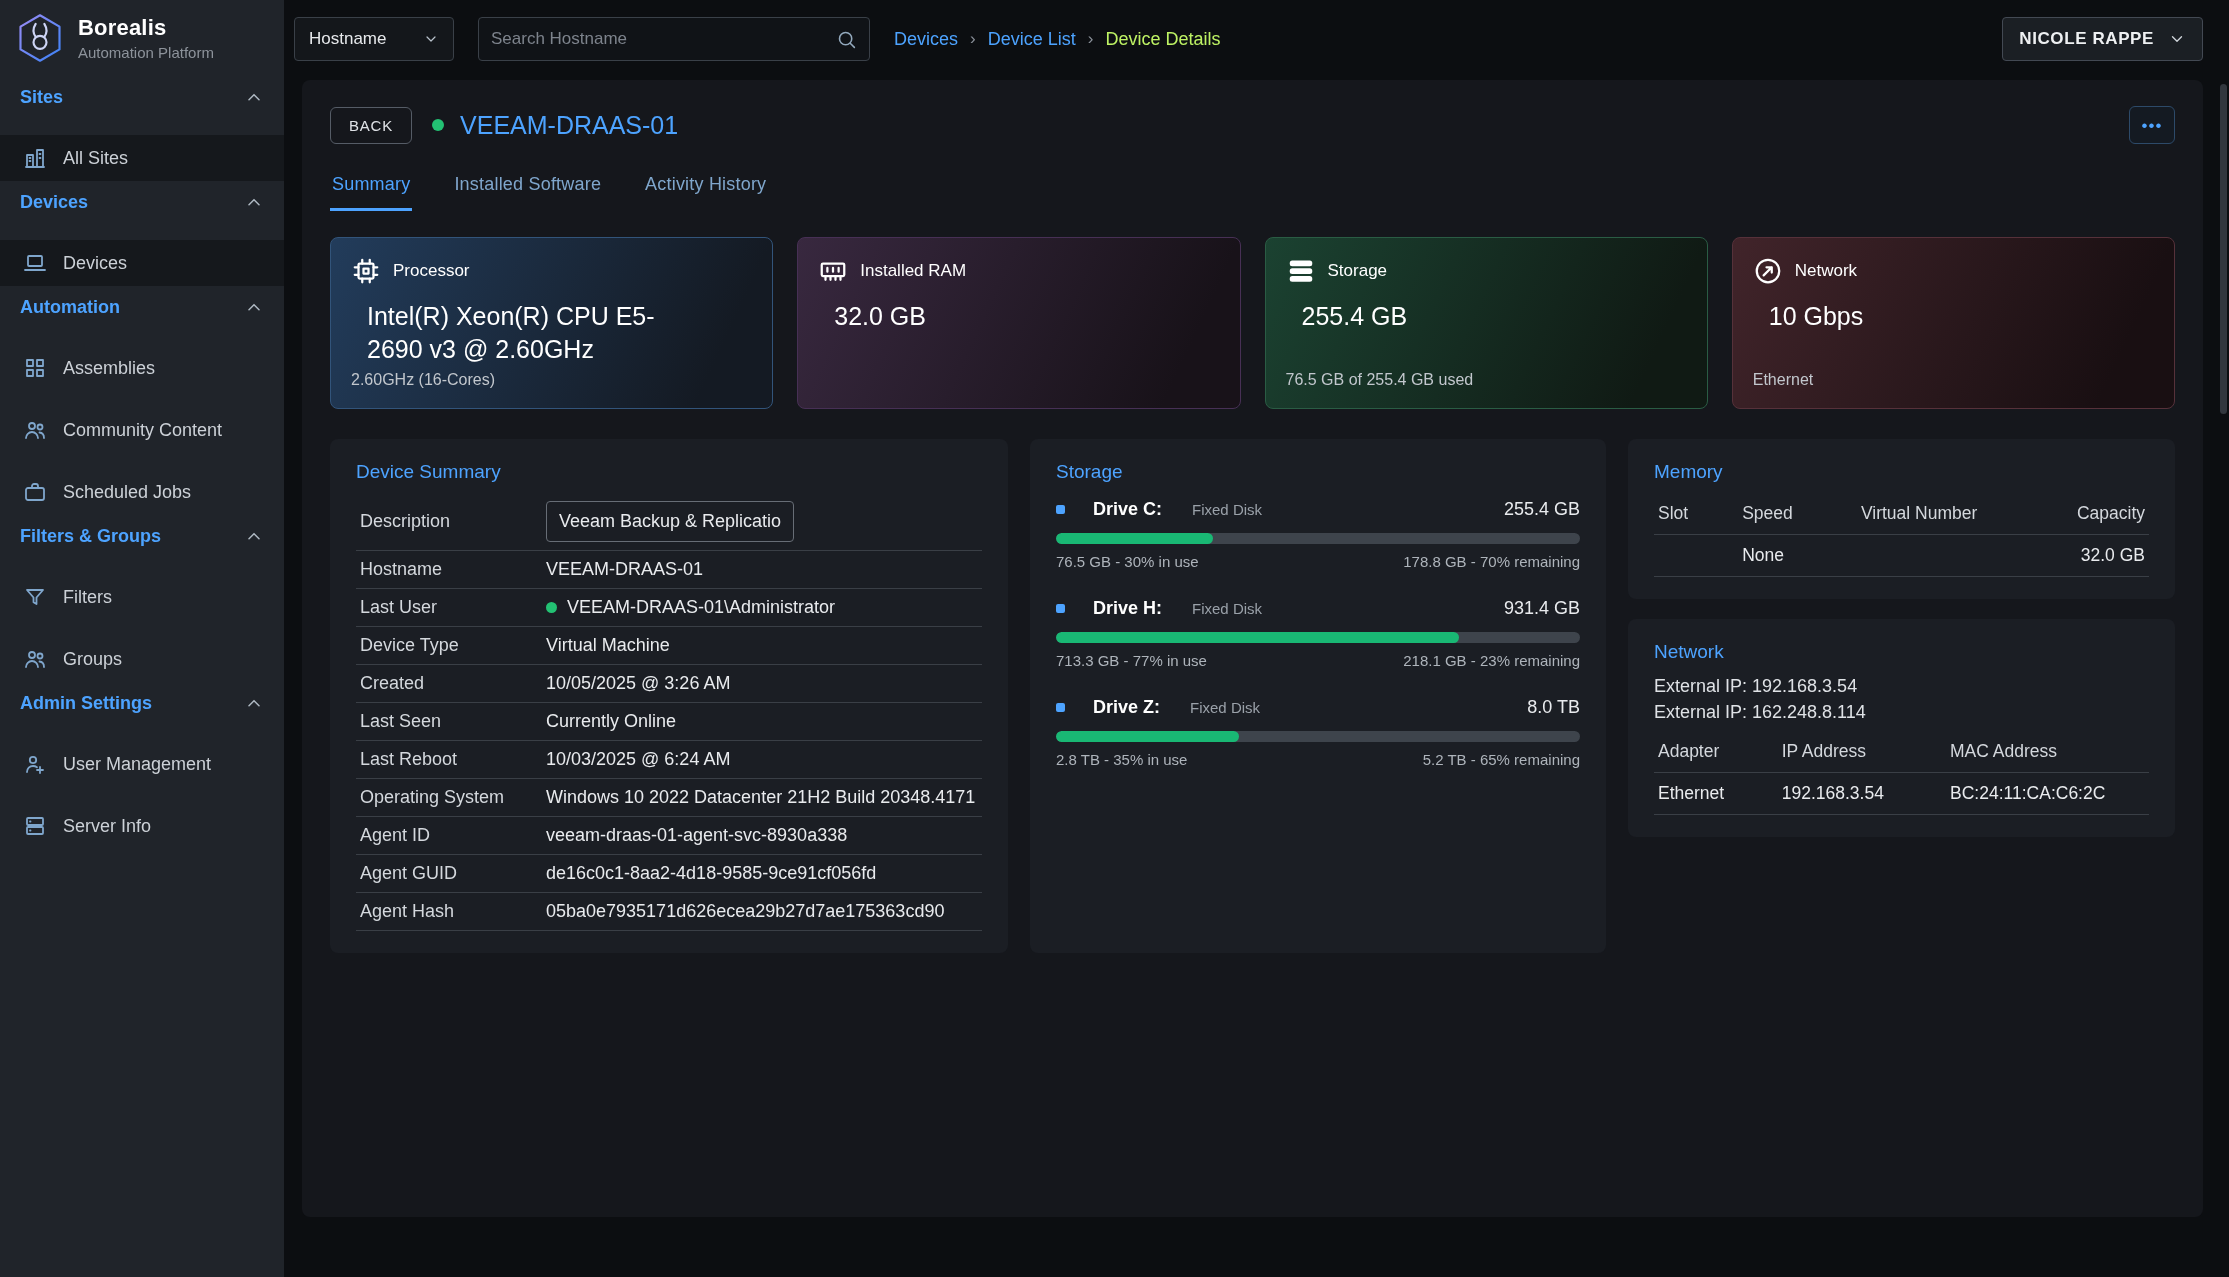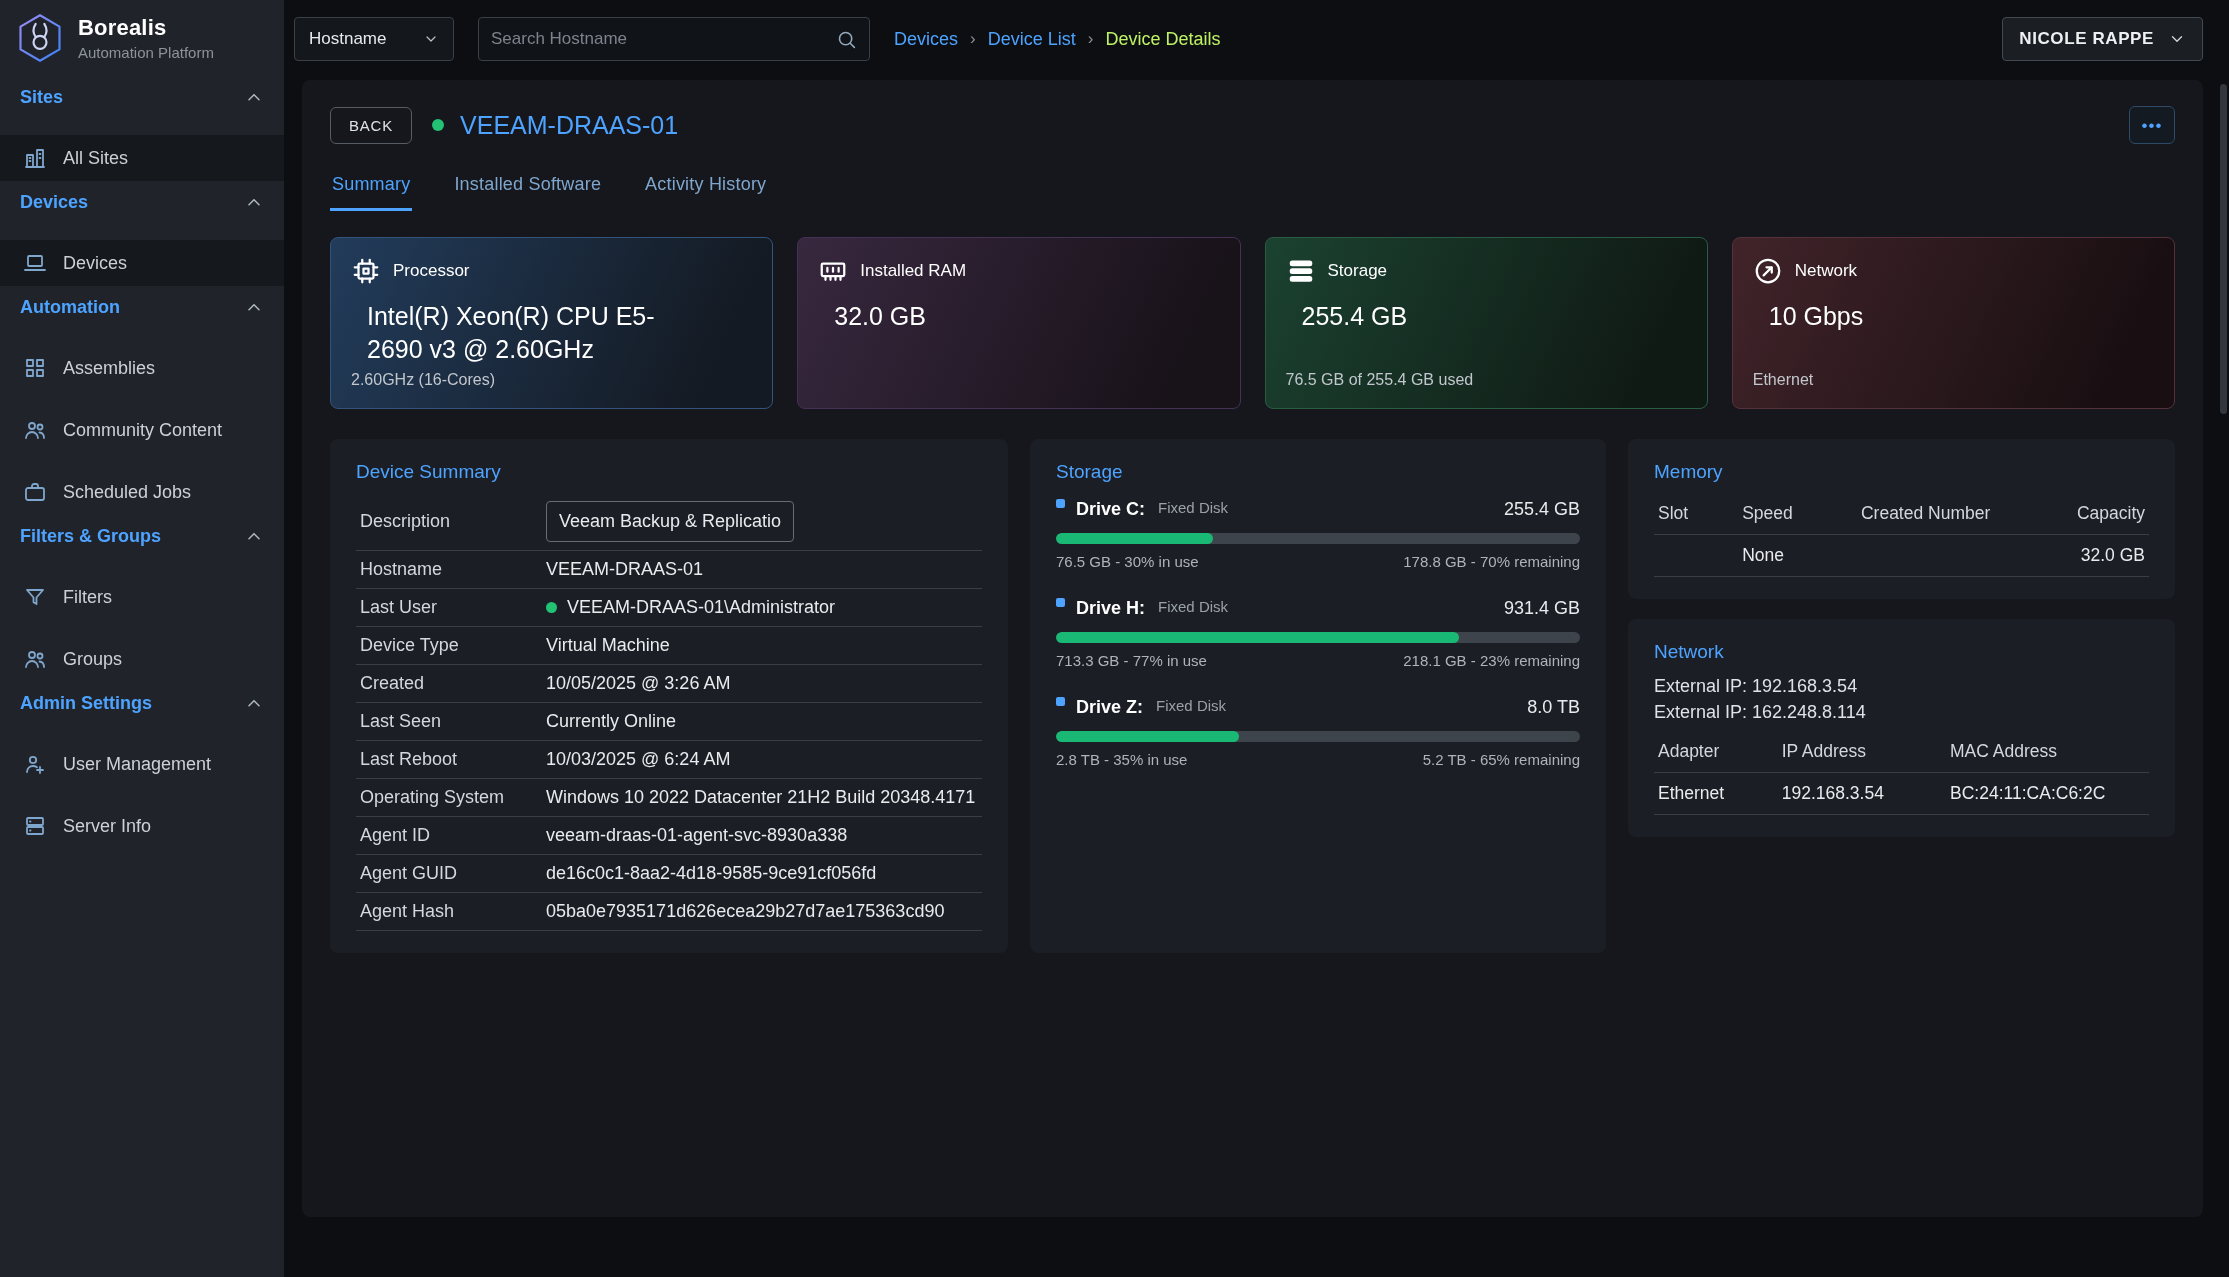--- a/index.html
+++ b/index.html
@@ -83,21 +83,21 @@
   .srow { display:flex; align-items:center; border-bottom:1px solid #3a3f46;
     padding:8px 0 8px 4px; min-height:37px; font-size:18px; }
   .srow.desc { min-height:56px; }
   .slabel { width:186px; min-width:186px; color:#d4d8dd; }
   .svalue { color:#e9ebee; display:flex; align-items:center; gap:10px; }
   .desc-input { width:248px; background:transparent; border:1px solid #676d76; border-radius:4px;
     color:#e9ebee; font-size:18px; padding:9px 12px; font-family:inherit; outline:none; }
   .value-dot { width:11px; height:11px; border-radius:50%; background:#23c173; }
 
   .drive { margin-top:16px; margin-bottom:28px; }
-  .drive-head { display:flex; align-items:flex-start; gap:11px; }
+  .drive-head { display:flex; align-items:center; gap:28px; }
   .drive-bullet { width:9px; height:9px; border-radius:2px; background:#4da3ff; }
   .drive-name { font-weight:bold; font-size:18px; color:#ffffff; }
   .drive-type { font-size:15px; color:#9aa1a9; margin-left:2px; }
   .drive-size { margin-left:auto; font-size:18px; color:#e9ebee; }
   .drive-bar { height:11px; border-radius:6px; background:#3e444c; margin-top:13px; overflow:hidden; }
   .drive-fill { height:100%; border-radius:6px; }
   .drive-foot { display:flex; justify-content:space-between; margin-top:9px;
     font-size:15px; color:#aeb4bb; }
 
   table.mini { width:100%; border-collapse:collapse; margin-top:6px; }
@@ -505,21 +505,21 @@
         </div>
 
         <div class="right-col">
           <div class="card">
             <h2>Memory</h2>
             <table class="mini" id="memory-table">
                 <thead>
                   <tr>
                     <th style="width:17%">Slot</th>
                     <th style="width:24%">Speed</th>
-                    <th style="width:37%">Created Number</th>
+                    <th style="width:37%">Virtual Number</th>
                     <th style="width:22%" class="r">Capacity</th>
                   </tr>
                 </thead>
                 <tbody>
                   <tr>
                     <td></td>
                     <td>None</td>
                     <td></td>
                     <td class="r">32.0 GB</td>
                   </tr>

